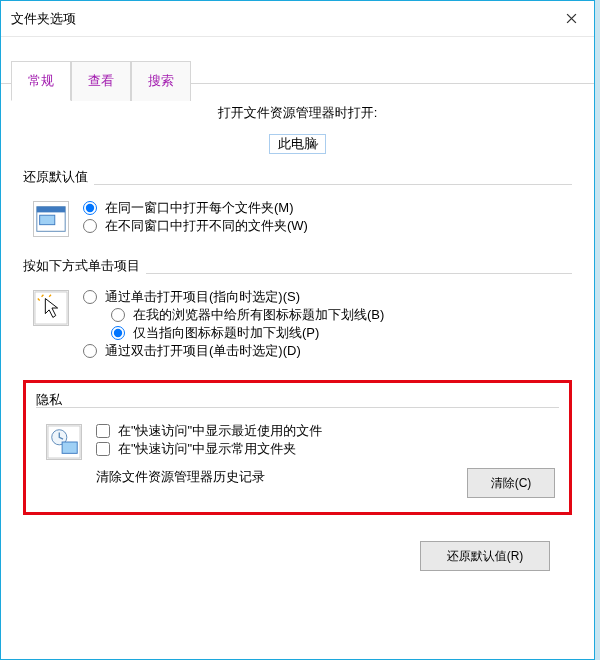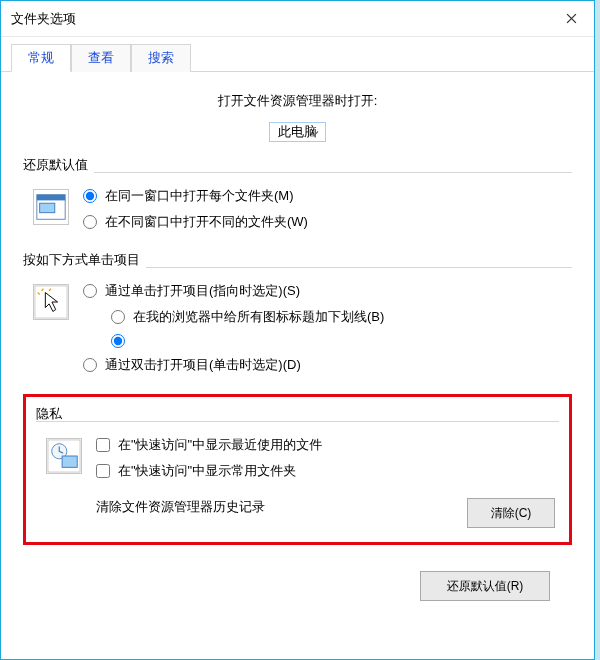--- a/index.html
+++ b/index.html
@@ -49,29 +49,29 @@
     justify-content: center;
   }
   .titlebar .close svg { width: 11px; height: 11px; }
   .tabs {
     display: flex;
     padding: 2px 10px 0 10px;
     border-bottom: 1px solid #d6d6d6;
     margin-top: 4px;
   }
   .tab {
-    padding: 4px 16px;
+    padding: 10px 16px;
     border: 1px solid #d6d6d6;
     border-bottom: none;
     background: #fff;
     position: relative;
-    top: 1px;
+    top: 18px;
     margin-right: 0;
     font-size: 13px;
-    color: #1d4ed8;
+    color: #a21caf;
   }
   .tab:not(.active) {
     background: #f9f9f9;
   }
   .tab.active {
     background: #fff;
     border-bottom: 1px solid #fff;
   }
   .content {
     padding: 14px 22px 10px 22px;
@@ -126,21 +126,21 @@
     width: 40px;
     display: flex;
     align-items: flex-start;
     justify-content: center;
     padding-top: 2px;
   }
   .opts {
     flex: 1;
     display: flex;
     flex-direction: column;
-    gap: 8px;
+    gap: 0;
   }
   .radio-row, .check-row {
     display: flex;
     align-items: center;
     gap: 8px;
   }
   .radio-row input[type=radio], .check-row input[type=checkbox] {
     width: 14px; height: 14px;
     margin: 0;
   }
@@ -253,20 +253,21 @@
           <label class="radio-row">
             <input type="radio" name="click" style="">
             <span>通过单击打开项目(指向时选定)(S)</span>
           </label>
           <label class="radio-row indent">
             <input type="radio" name="underline" style="">
             <span>在我的浏览器中给所有图标标题加下划线(B)</span>
           </label>
           <label class="radio-row indent">
             <input type="radio" name="underline" checked="" style="">
+            <span>仅当指向图标标题时加下划线(P)</span>
           </label>
           <label class="radio-row">
             <input type="radio" name="click" style="">
             <span>通过双击打开项目(单击时选定)(D)</span>
           </label>
         </div>
       </div>
     </div>
 
     <div class="group highlight">

